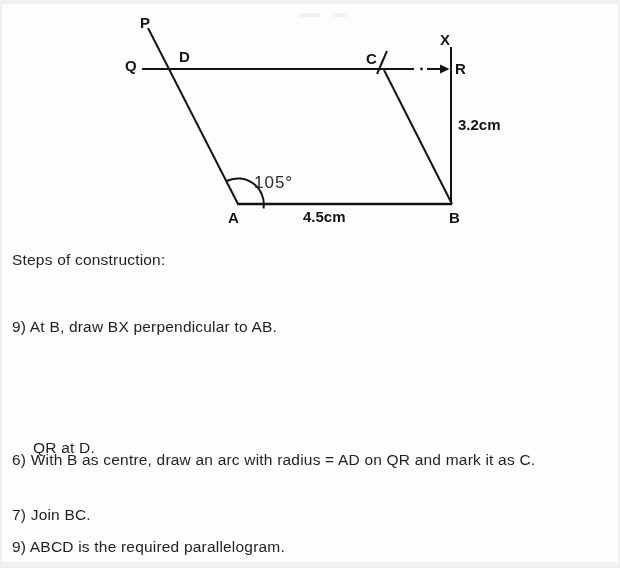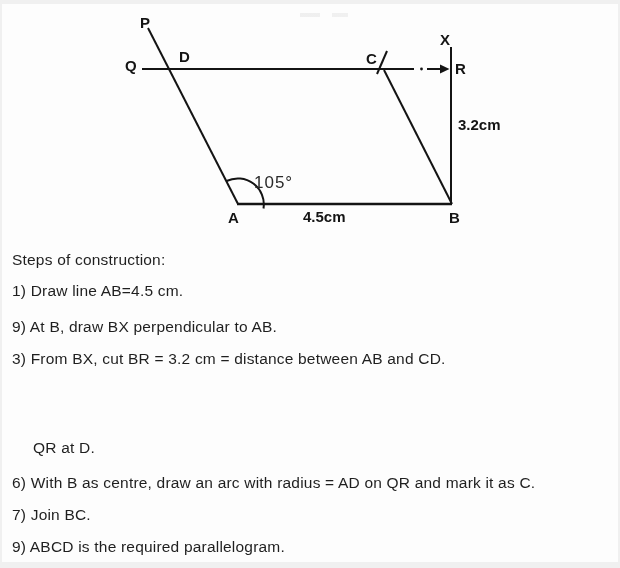--- a/index.html
+++ b/index.html
@@ -102,20 +102,18 @@
   <text class="pt-label" x="228" y="223">A</text>
   <text class="pt-label" x="449" y="223">B</text>
 
   <text class="angle-label" x="254" y="188">105°</text>
   <text class="dim-label" x="303" y="222">4.5cm</text>
   <text class="dim-label" x="458" y="130">3.2cm</text>
 </svg>
 
 <div class="steps-layer">
   <div class="step-line" style="top:252px">Steps of construction:</div>
-  <div class="step-line" style="top:283px">1) Draw line AB=4.5 cm.</div>
   <div class="step-line" style="top:319px">9) At B, draw BX perpendicular to AB.</div>
-  <div class="step-line" style="top:351px">3) From BX, cut BR = 3.2 cm = distance between AB and CD.</div>
   <div class="step-line cont" style="top:440px">QR at D.</div>
-  <div class="step-line" style="top:475px">6) With B as centre, draw an arc with radius = AD on QR and mark it as C.</div>
+  <div class="step-line" style="top:452px">6) With B as centre, draw an arc with radius = AD on QR and mark it as C.</div>
   <div class="step-line" style="top:507px">7) Join BC.</div>
   <div class="step-line" style="top:539px">9) ABCD is the required parallelogram.</div>
 </div>
 
 </body></html>

